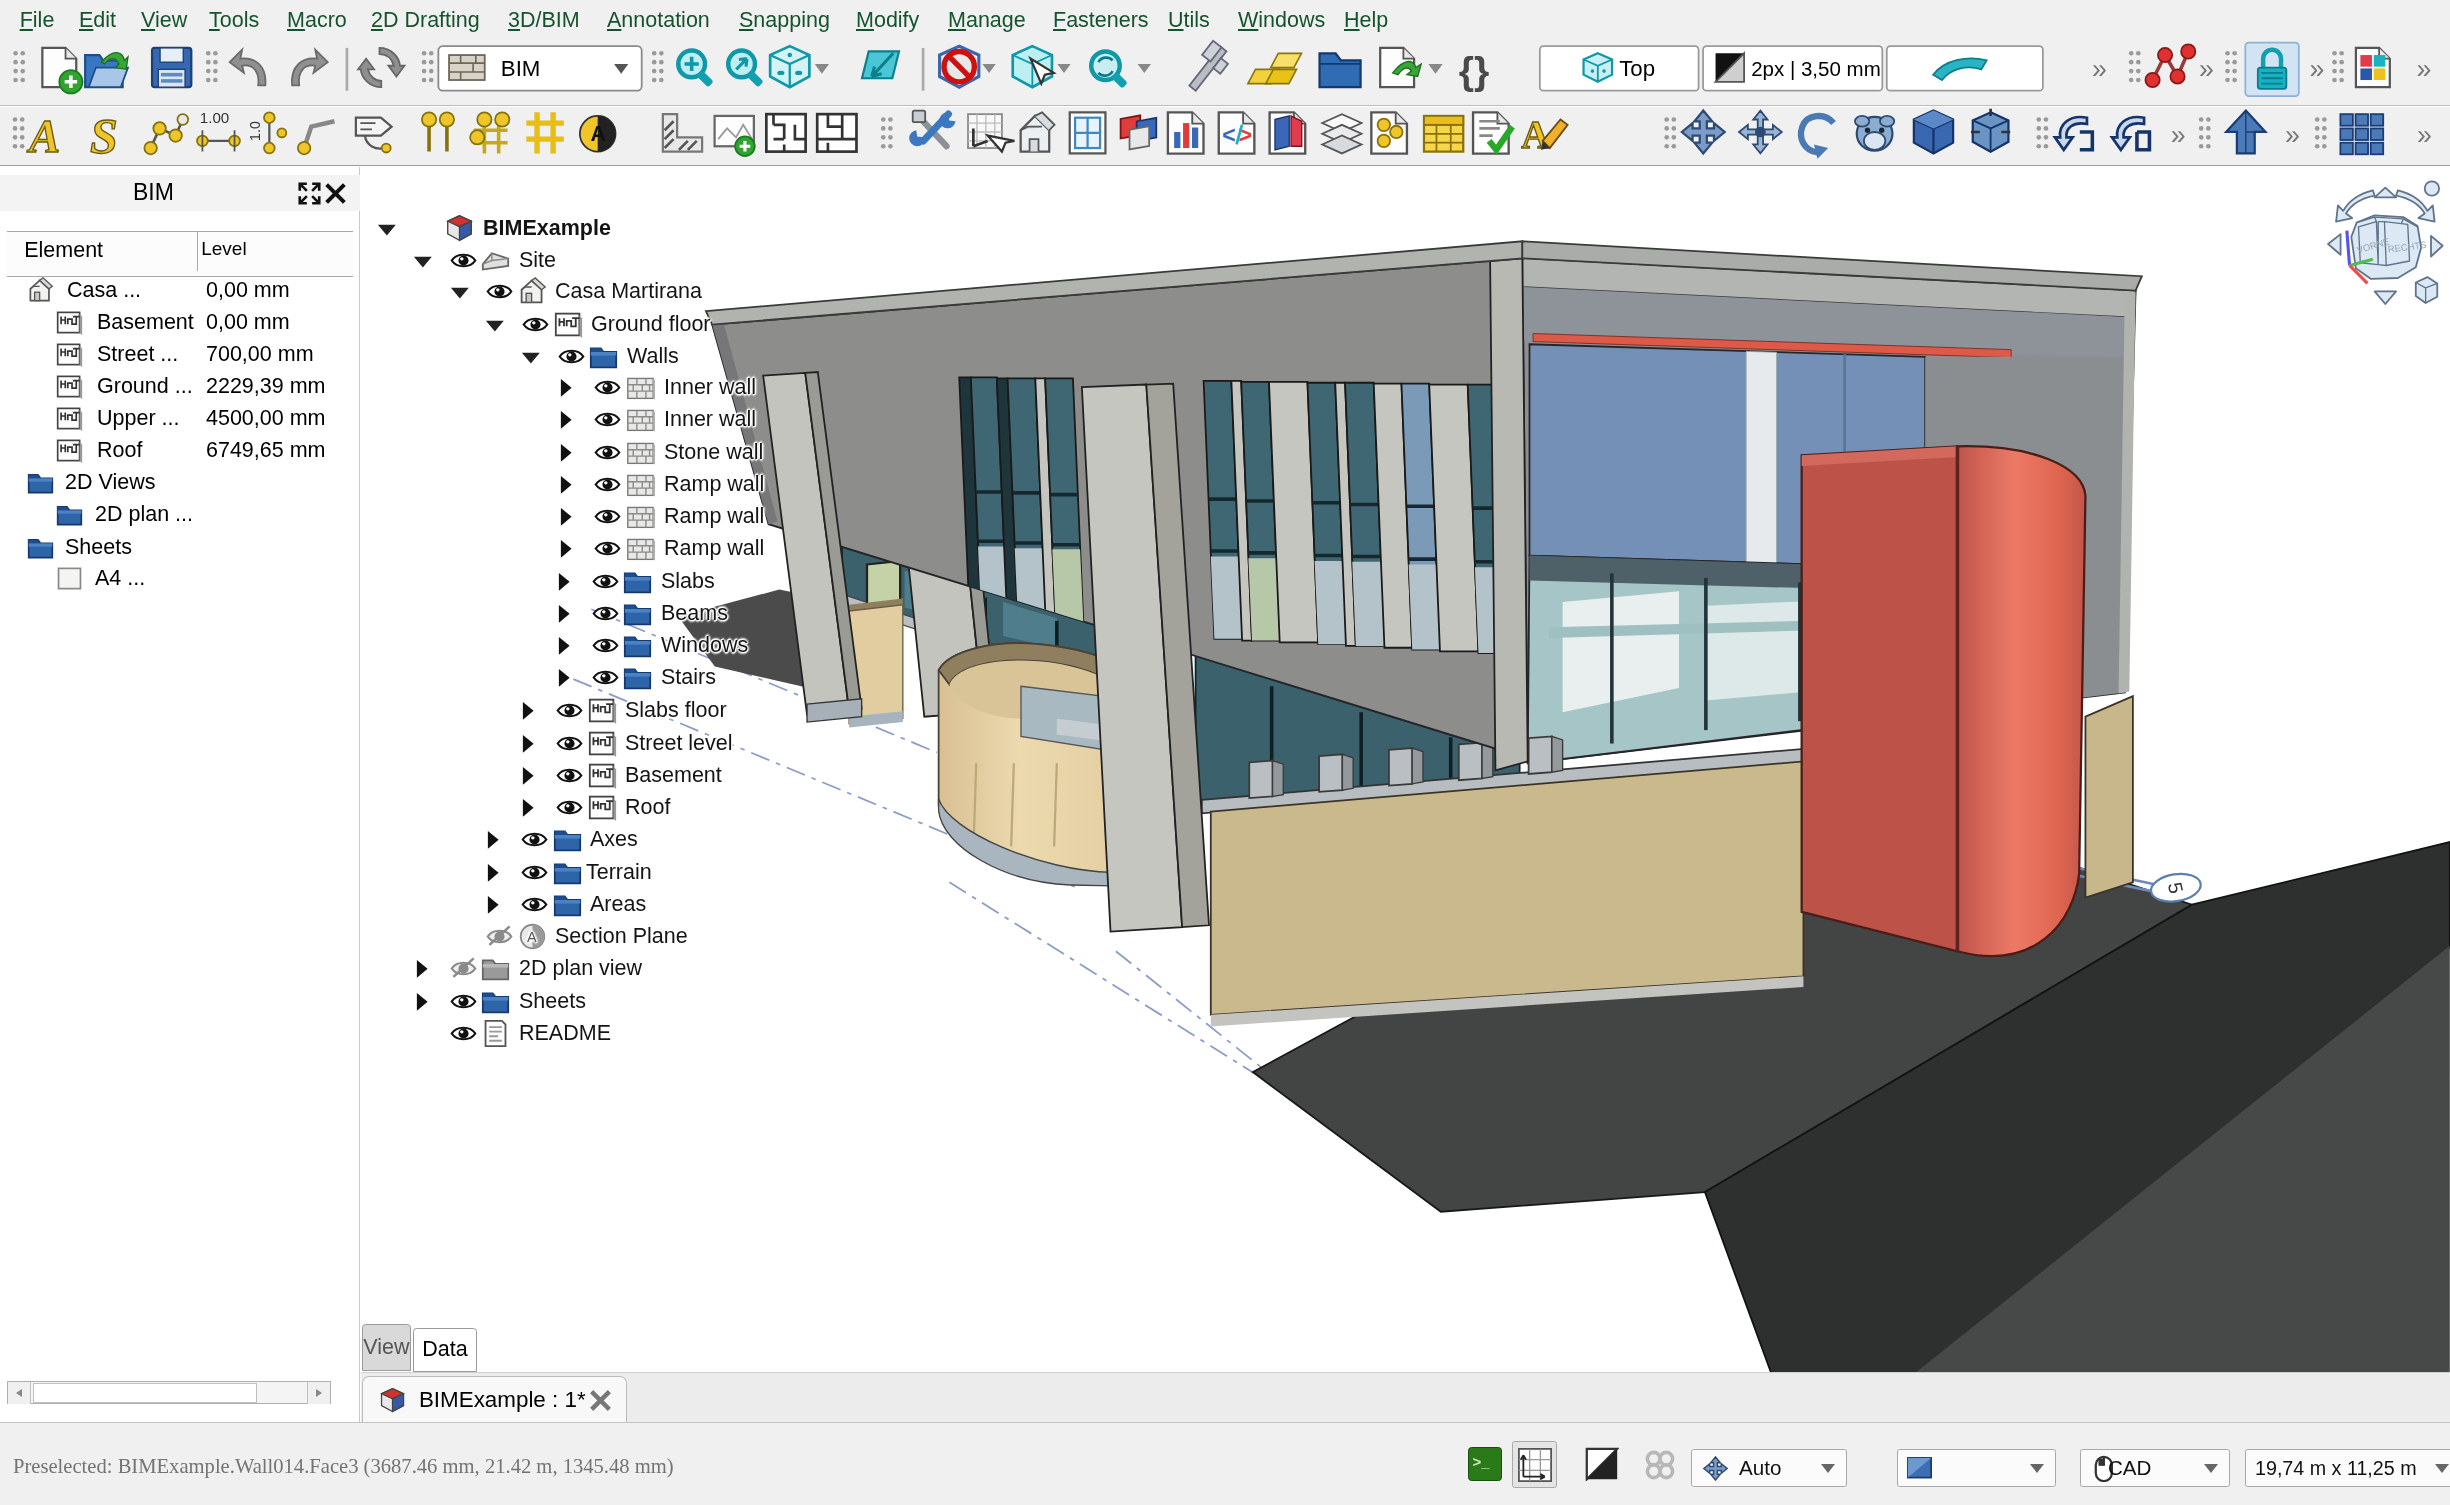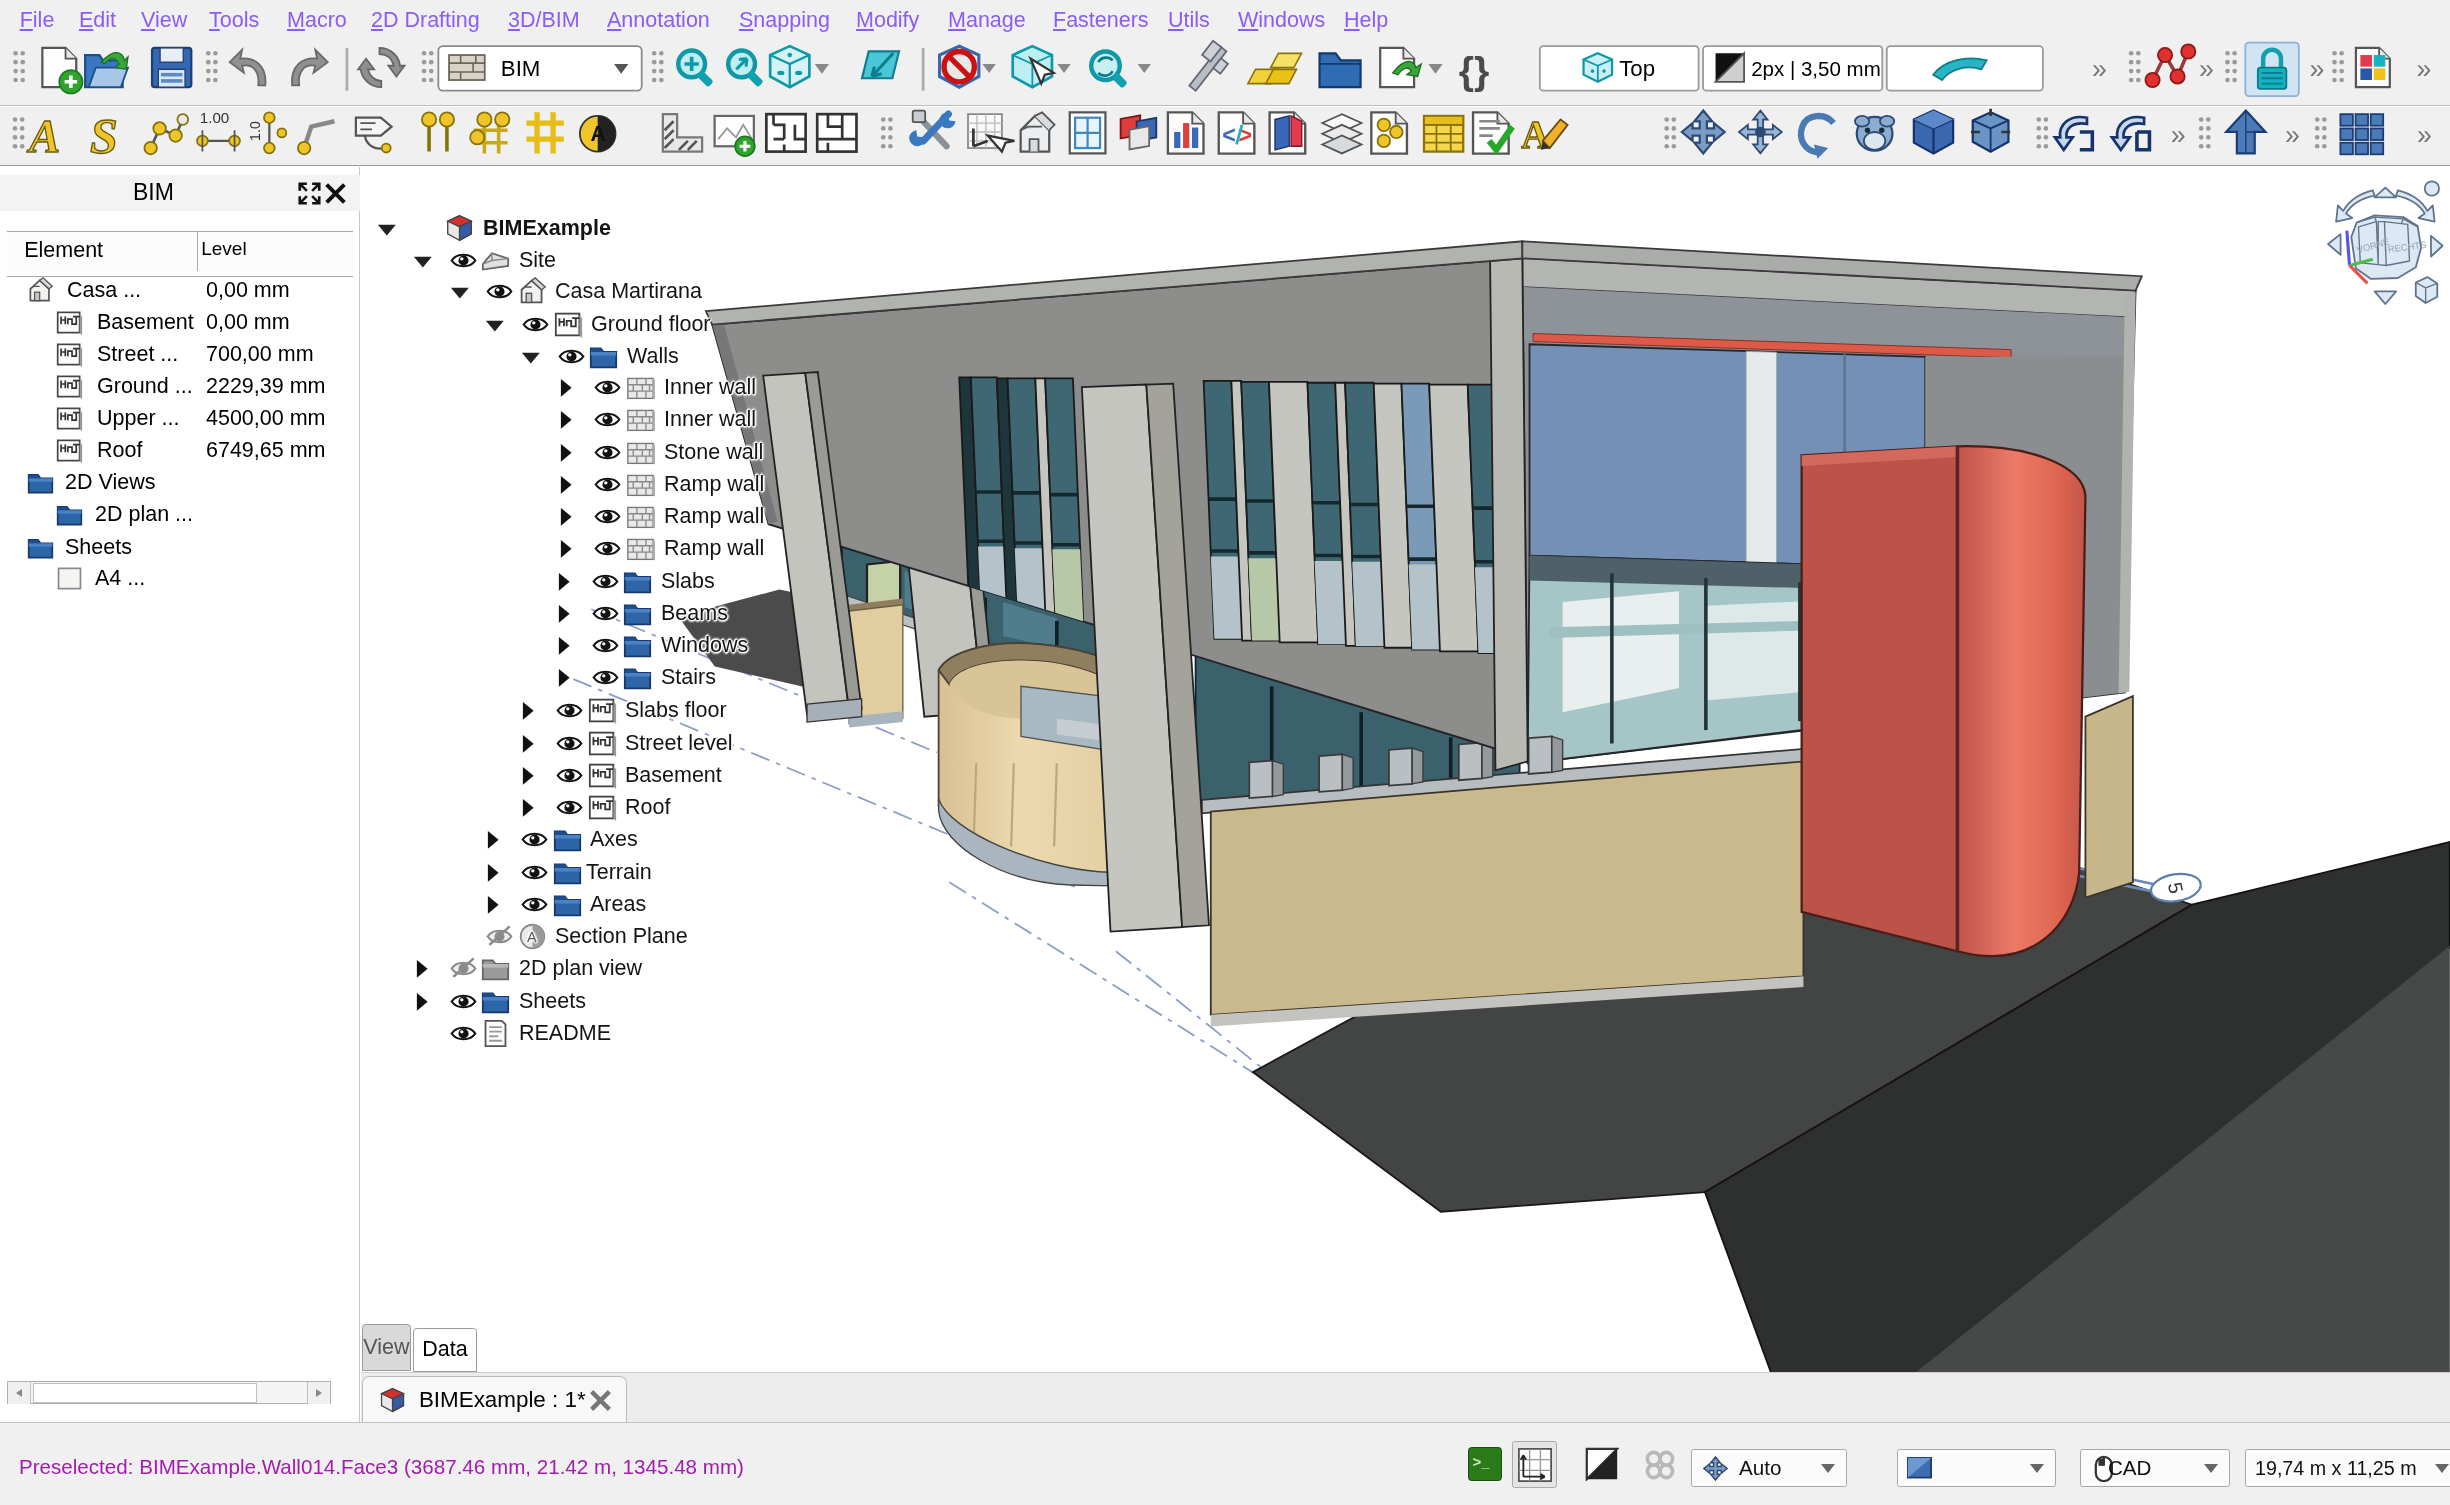--- a/index.html
+++ b/index.html
@@ -1,17 +1,17 @@
 <!DOCTYPE html>
 <html style="font-size:14.3px"><head><meta charset="utf-8">
 <style>
 *{margin:0;padding:0;box-sizing:border-box;}
 html,body{width:2450px;height:1505px;overflow:hidden;background:#fff;font-family:"Liberation Sans",sans-serif;}
 #menubar{position:absolute;left:0;top:0;width:2450px;height:39px;background:#f0f0f0;}
-#menubar span{position:absolute;top:8px;font-size:21.5px;color:#8b5cf6;}
+#menubar span{position:absolute;top:8px;font-size:21.5px;color:#14532d;}
 #menubar u{text-decoration:underline;}
 #tb1{position:absolute;left:0;top:39px;width:2450px;height:67px;background:#f0f0f0;border-bottom:0.9px solid #bcbcbc;}
 #tb2{position:absolute;left:0;top:107px;width:2450px;height:59px;background:#f0f0f0;border-bottom:0.9px solid #9e9e9e;}
 #panel{position:absolute;left:0;top:167px;width:360px;height:1255px;background:#fff;border-right:0.9px solid #c8c8c8;}
 #ptitle{position:absolute;left:0;top:8px;width:360px;height:36px;background:#f3f3f3;}
 #viewport{position:absolute;left:361px;top:167px;width:2089px;height:1205px;background:#fff;overflow:hidden;}
 #tabstrip{position:absolute;left:361px;top:1372px;width:2089px;height:50px;background:#ececec;border-top:0.9px solid #d0d0d0;}
 #statusbar{position:absolute;left:0;top:1422px;width:2450px;height:83px;background:#f0f0f0;border-top:0.9px solid #c4c4c4;}
 .tree{position:absolute;left:0;top:0;font-size:21.5px;color:#141414;}
 .trow{position:absolute;height:32px;line-height:32px;white-space:nowrap;
@@ -1036,21 +1036,21 @@
       <svg style="position:absolute;left:16px;top:9.9px" width="27" height="27" viewBox="0 0 32 32">
         <use href="#i-cube"></use>
       </svg>
       <span style="position:absolute;left:56px;top:10.7px;font-size:22.4px;">BIMExample : 1*</span>
       <svg style="position:absolute;left:226px;top:12.5px" width="23" height="23" viewBox="0 0 26 26">
         <path d="M3,3 L23,23 M23,3 L3,23" stroke="#777" stroke-width="5"></path>
       </svg>
     </div>
 </div>
 <div id="statusbar">
-    <span style="position:absolute;left:19px;top:32px;font-size:20.6px;color:#a21caf;">Preselected: BIMExample.Wall014.Face3 (3687.46 mm, 21.42 m, 1345.48 mm)</span>
+    <span style="position:absolute;left:13px;top:32px;font-size:20.6px;color:#737373;font-family:Liberation Serif, serif;">Preselected: BIMExample.Wall014.Face3 (3687.46 mm, 21.42 m, 1345.48 mm)</span>
     <div style="position:absolute;left:1468px;top:24px;width:34px;height:34px;background:#2a7a1a;border:1.8px solid #185010;border-radius:3.6px;">
       <span style="color:#cfe8c0;font-size:15px;font-weight:bold;position:absolute;left:3.6px;top:5.4px;">&gt;_</span>
     </div>
     <div style="position:absolute;left:1512px;top:18px;width:45px;height:47px;background:#e4e4e4;border:0.9px solid #aaa;border-radius:2.7px;">
       <svg style="position:absolute;left:5.4px;top:6.3px" width="34" height="34" viewBox="0 0 38 38">
         <rect x="1" y="1" width="36" height="36" fill="#fff" stroke="#555" stroke-width="2"></rect>
         <path d="M1,13 L37,13 M1,25 L37,25 M13,1 L13,37 M25,1 L25,37" stroke="#999" stroke-width="1.5"></path>
         <path d="M6,8 L6,32 M6,32 L30,32 M6,8 L9,13 M6,8 L3,13 M30,32 L25,29 M30,32 L25,35" stroke="#222" stroke-width="2" fill="none"></path>
       </svg>
     </div>

